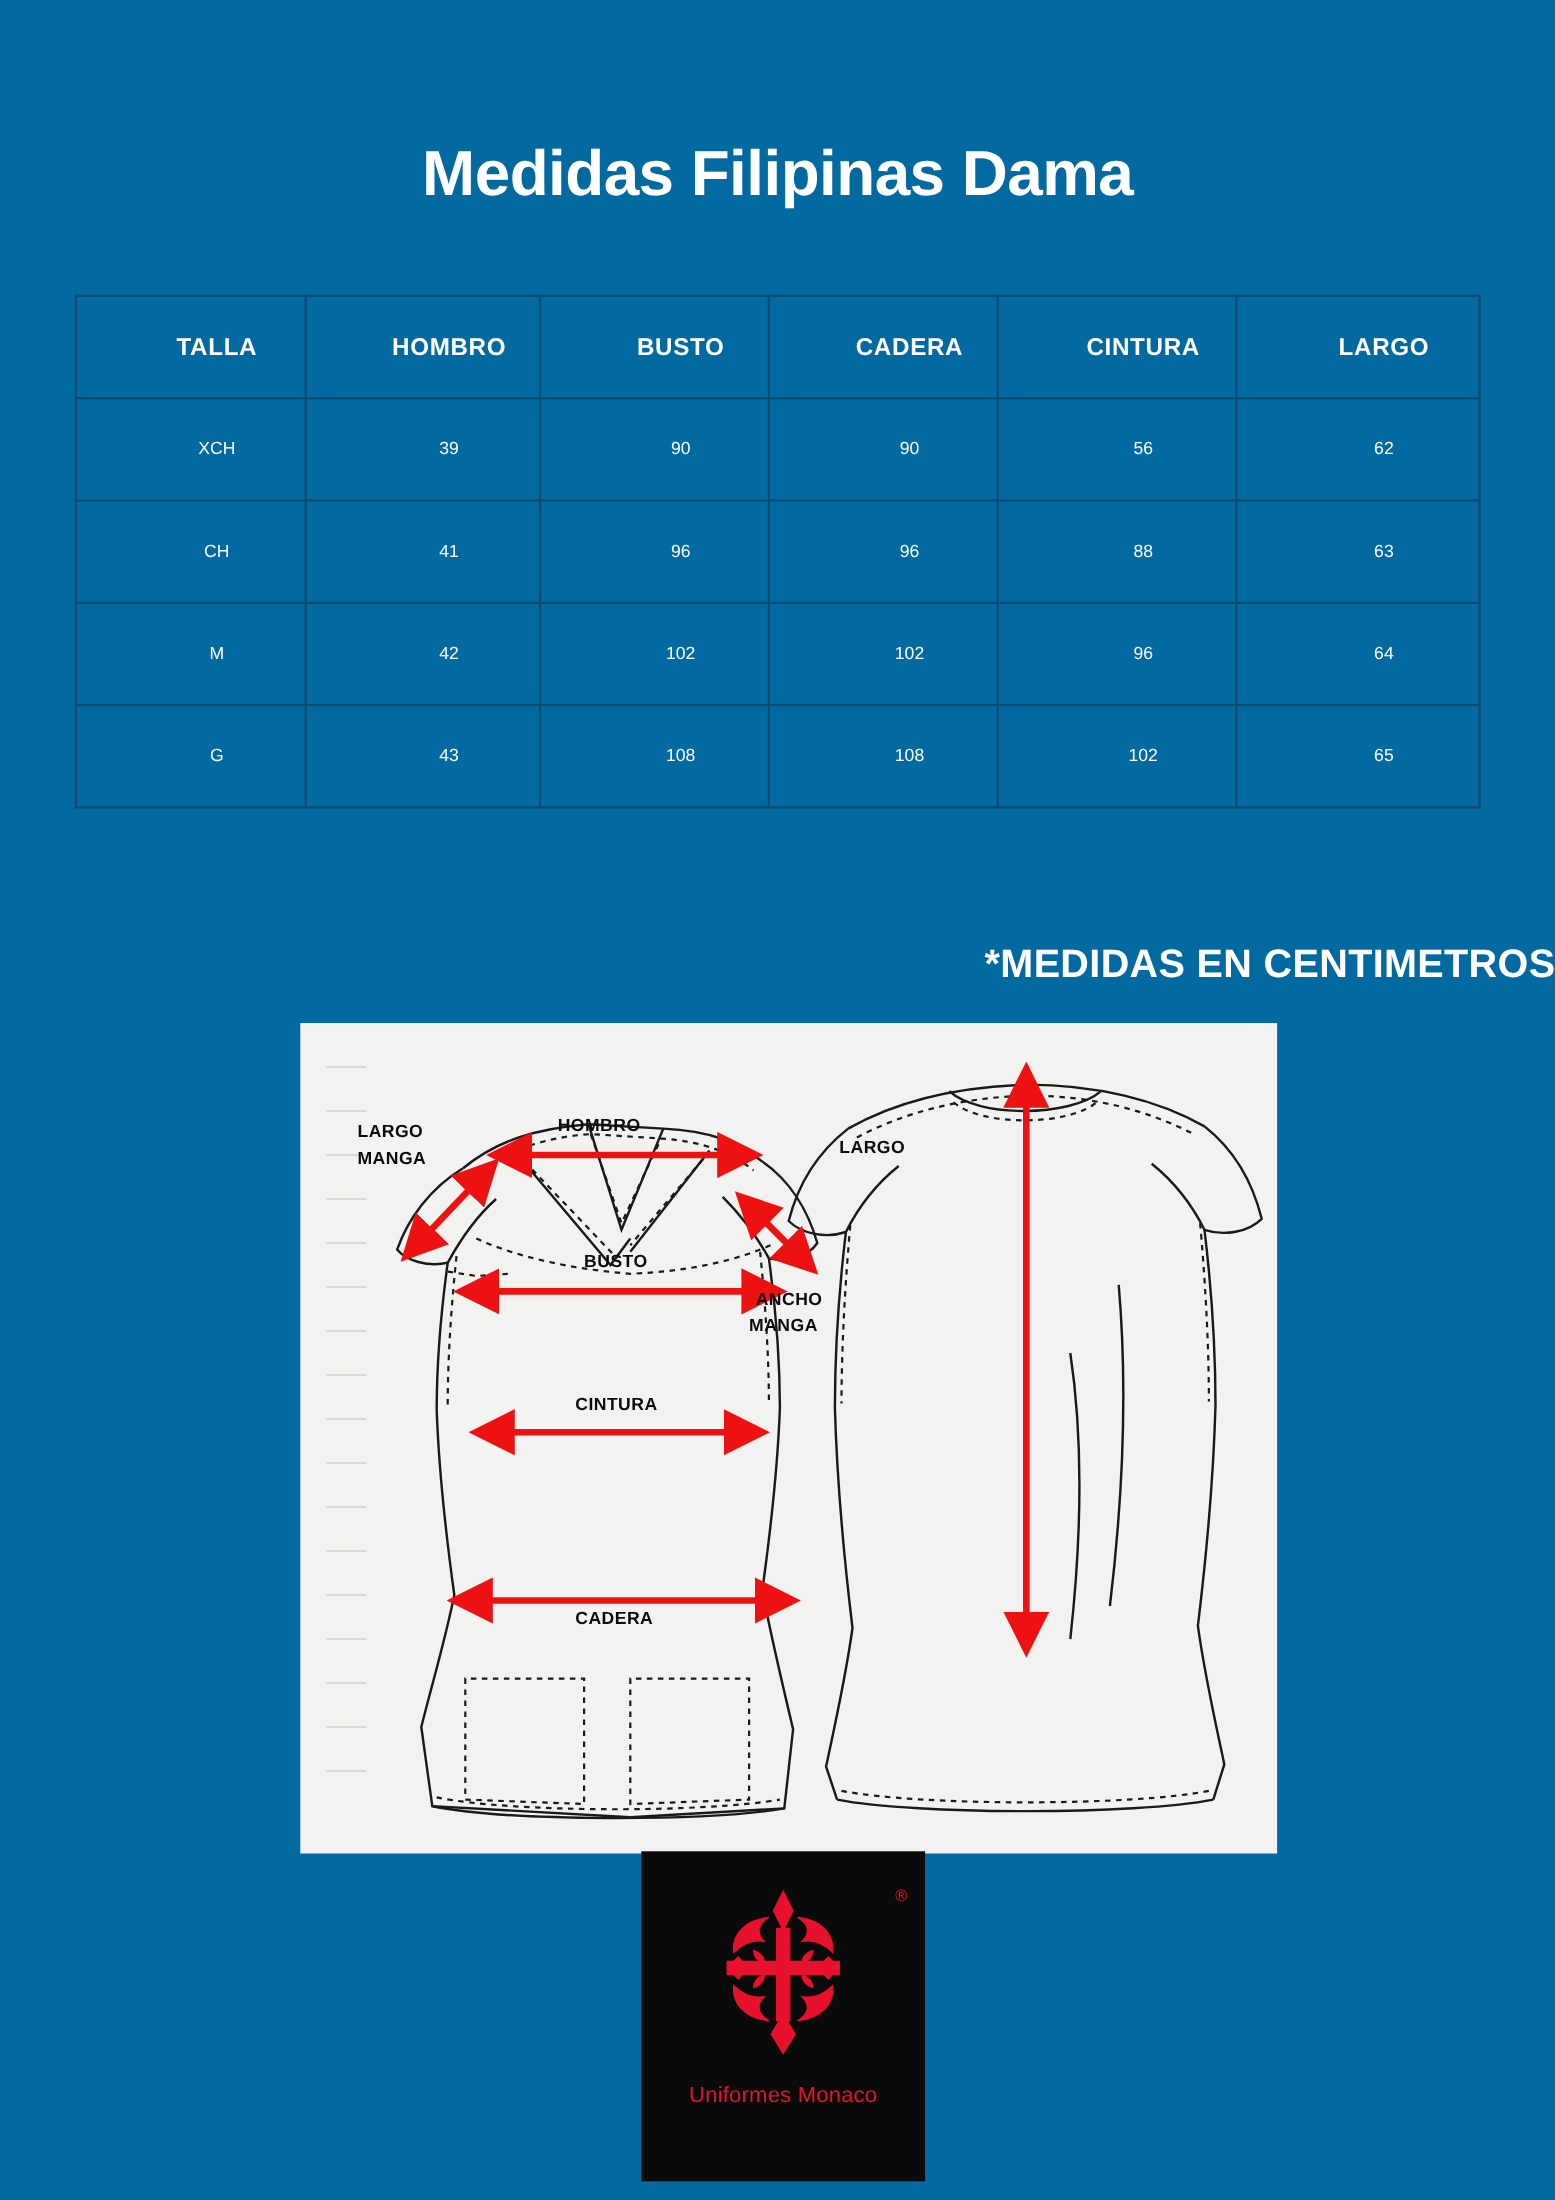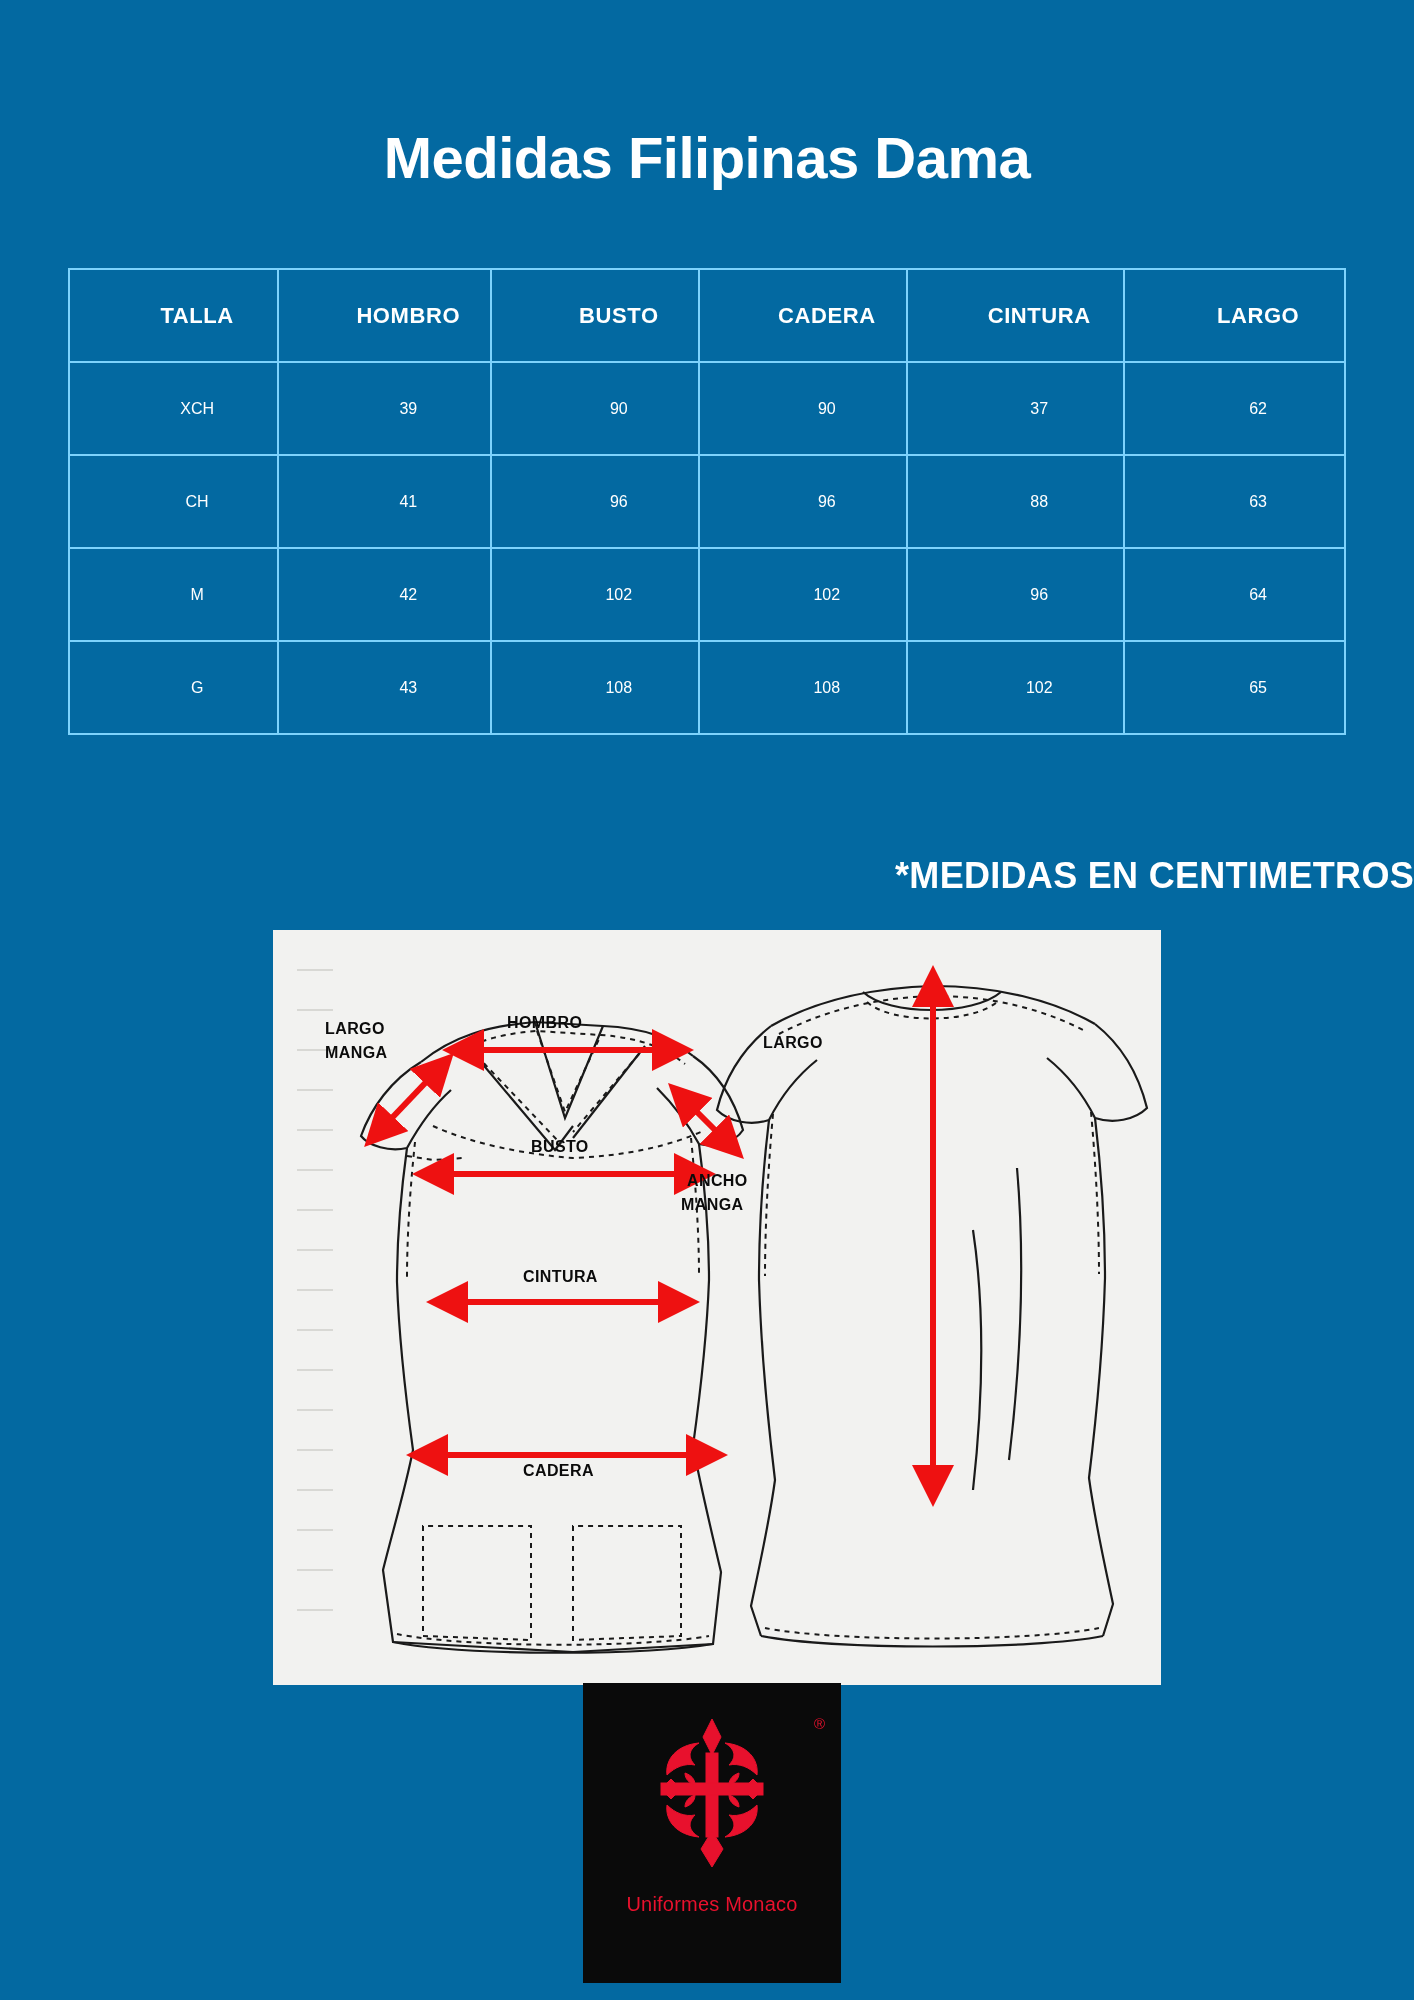--- a/index.html
+++ b/index.html
@@ -36,21 +36,21 @@
     top: 268px;
     left: 68px;
     width: 1278px;
   }
   table.sizes {
     width: 100%;
     border-collapse: collapse;
     table-layout: fixed;
   }
   table.sizes th, table.sizes td {
-    border: 2px solid #7dd3fc;
+    border: 2px solid #0c4a6e;
     color: #ffffff;
     text-align: center;
     height: 93px;
     vertical-align: middle;
     padding-left: 48px;
   }
   table.sizes th {
     font-size: 22px;
     font-weight: bold;
     letter-spacing: 0.6px;
@@ -152,21 +152,21 @@
           <th>CINTURA</th>
           <th>LARGO</th>
         </tr>
       </thead>
       <tbody>
         <tr>
           <td>XCH</td>
           <td>39</td>
           <td>90</td>
           <td>90</td>
-          <td>37</td>
+          <td>56</td>
           <td>62</td>
         </tr>
         <tr>
           <td>CH</td>
           <td>41</td>
           <td>96</td>
           <td>96</td>
           <td>88</td>
           <td>63</td>
         </tr>

